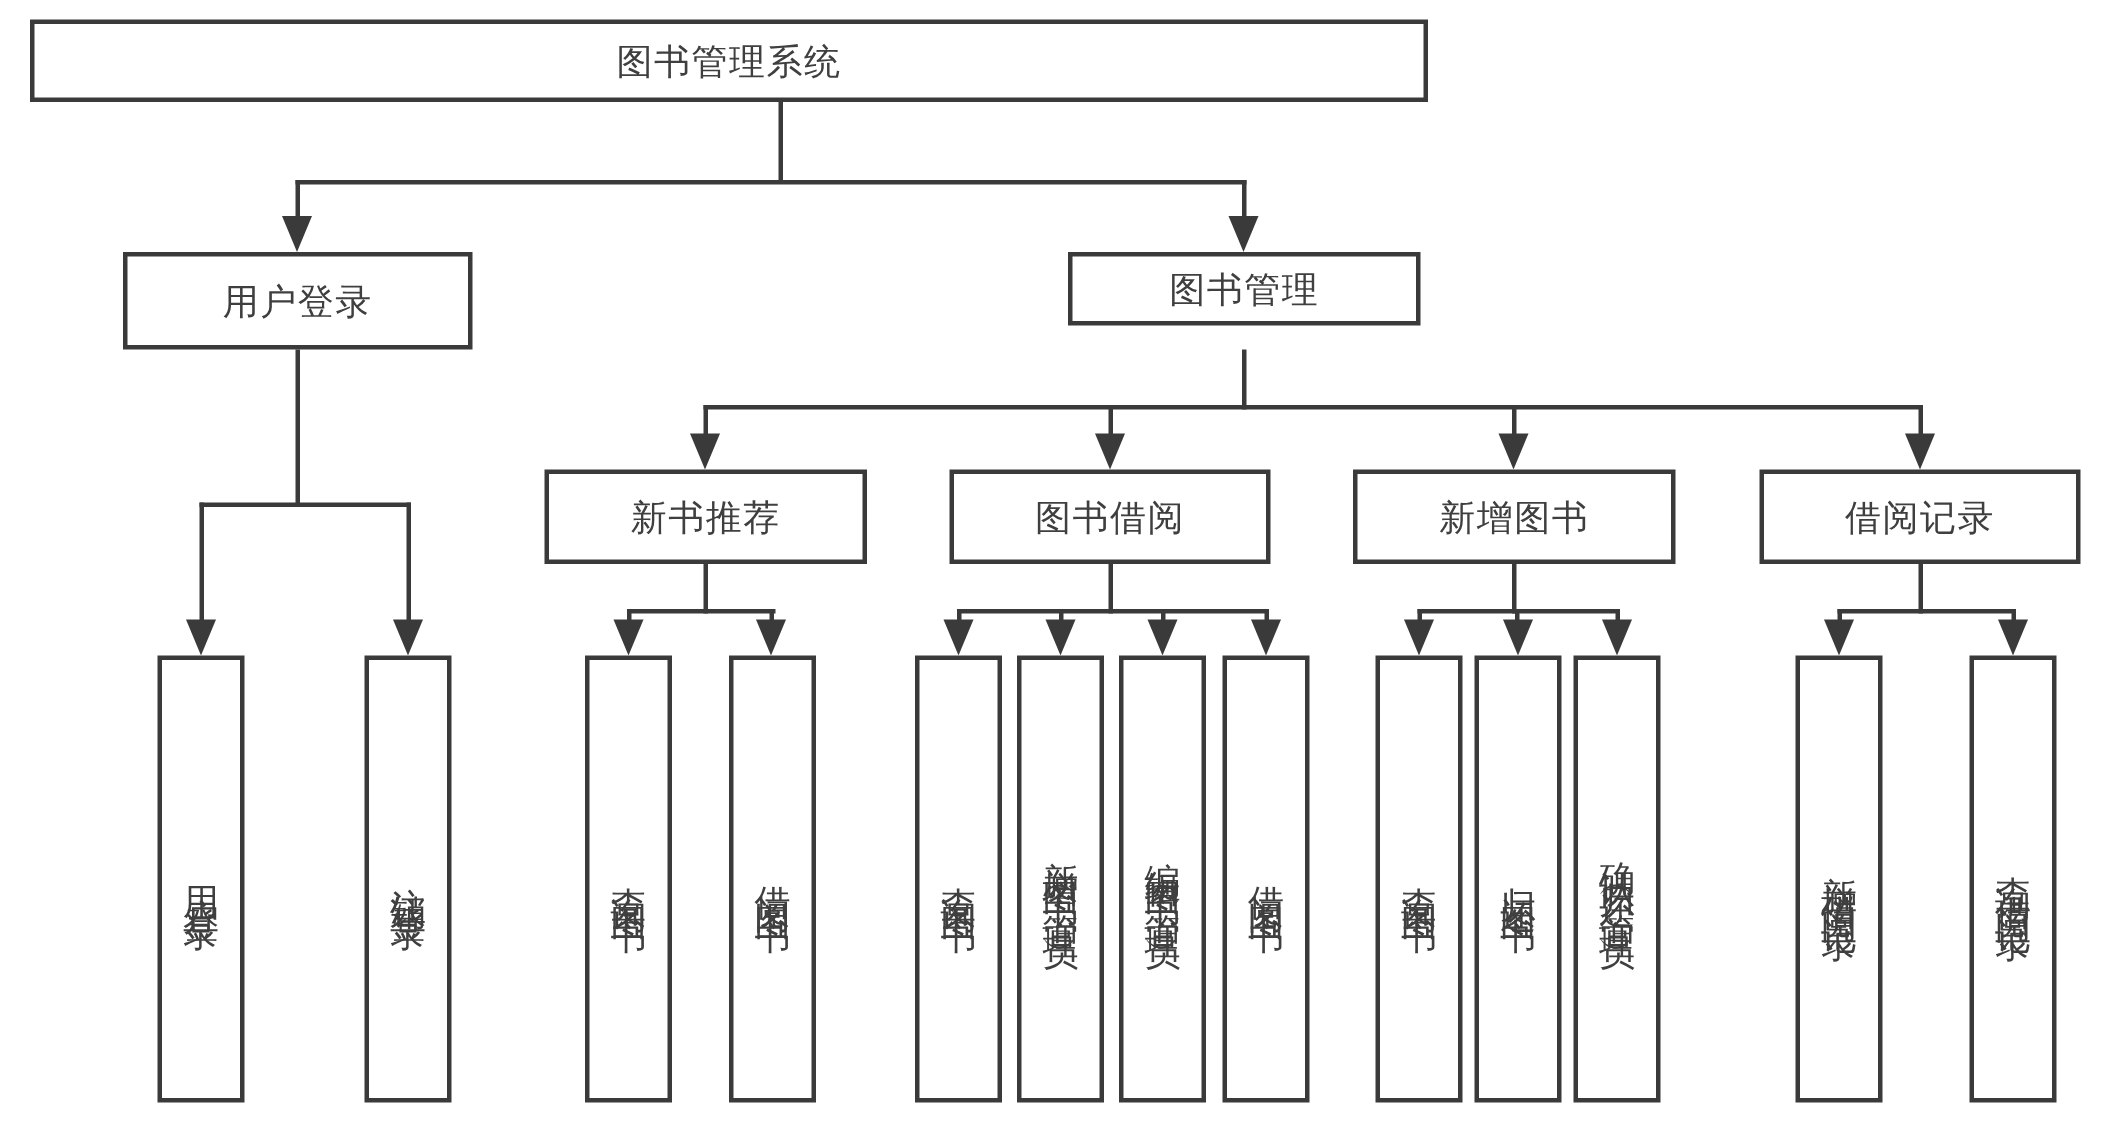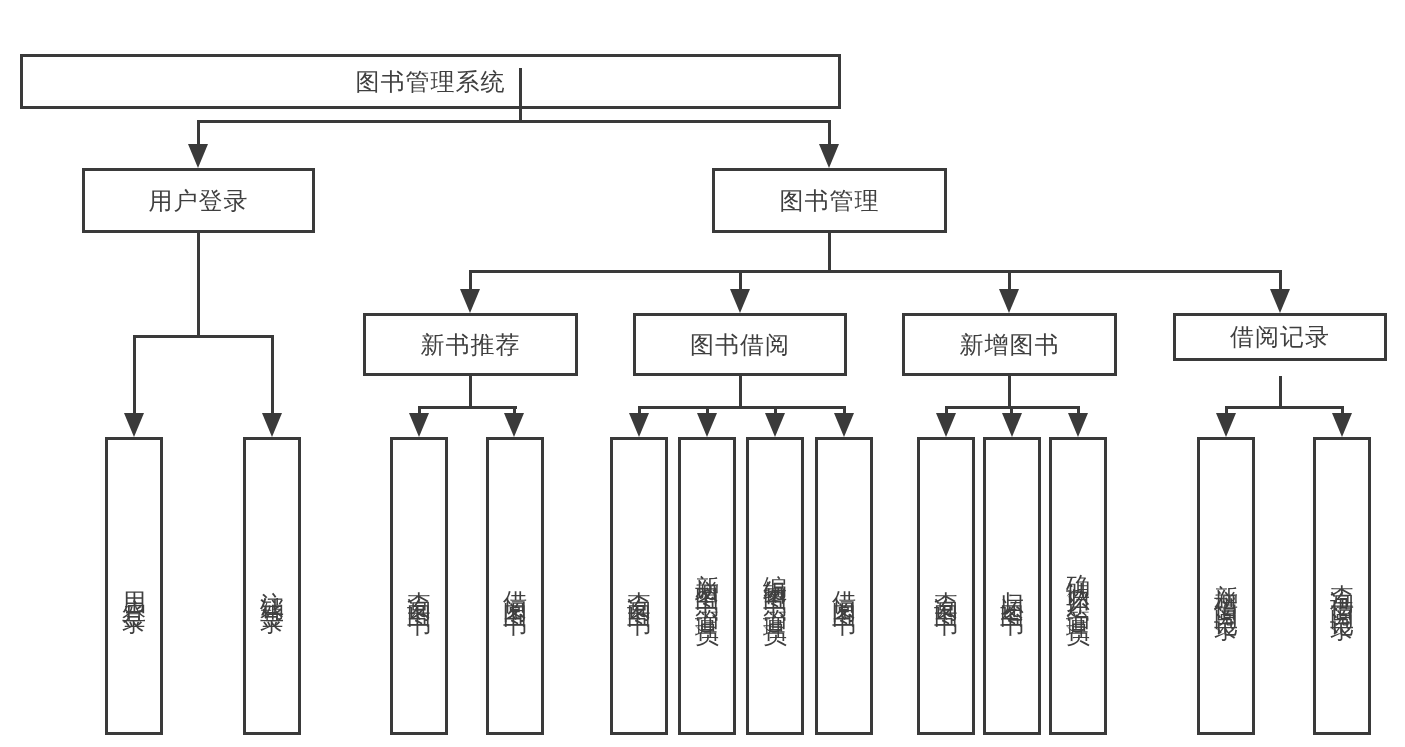--- a/index.html
+++ b/index.html
@@ -50,35 +50,35 @@
     color:rgba(164,164,164,0.9);
     letter-spacing:1px;
     white-space:nowrap;
   }
 </style>
 </head>
 <body>
 
 <div class="canvas">
 
-  <div class="box" style="left:20px;top:13px;width:821px;height:55px;margin-top:41px;">
+  <div class="box" style="left:20px;top:13px;width:932px;height:55px;">
     <span>图书管理系统</span>
   </div>
 
   <div class="vline" style="left:519px;top:68px;height:54px;"></div>
   <div class="hline" style="left:197px;top:120px;width:634px;"></div>
   <div class="vline" style="left:197px;top:120px;height:26px;"></div>
   <div class="vline" style="left:828px;top:120px;height:26px;"></div>
   <div class="arrow" style="left:188px;top:144px;"></div>
   <div class="arrow" style="left:819px;top:144px;"></div>
 
   <div class="box" style="left:82px;top:168px;width:233px;height:65px;">
     <span>用户登录</span>
   </div>
-  <div class="box" style="left:712px;top:168px;width:235px;height:65px;">
+  <div class="box" style="left:712px;top:168px;width:235px;height:49px;">
     <span>图书管理</span>
   </div>
 
   <div class="vline" style="left:197px;top:233px;height:104px;"></div>
   <div class="hline" style="left:133px;top:335px;width:141px;"></div>
   <div class="vline" style="left:133px;top:335px;height:80px;"></div>
   <div class="vline" style="left:271px;top:335px;height:80px;"></div>
   <div class="arrow" style="left:124px;top:413px;"></div>
   <div class="arrow" style="left:262px;top:413px;"></div>
 
@@ -95,21 +95,21 @@
 
   <div class="box" style="left:633px;top:313px;width:214px;height:63px;">
     <span>图书借阅</span>
   </div>
   <div class="box" style="left:363px;top:313px;width:215px;height:63px;">
     <span>新书推荐</span>
   </div>
   <div class="box" style="left:902px;top:313px;width:215px;height:63px;">
     <span>新增图书</span>
   </div>
-  <div class="box" style="left:1173px;top:313px;width:214px;height:48px;">
+  <div class="box" style="left:1173px;top:313px;width:214px;height:63px;">
     <span>借阅记录</span>
   </div>
 
   <div class="vline" style="left:469px;top:376px;height:33px;"></div>
   <div class="hline" style="left:418px;top:406px;width:99px;"></div>
   <div class="vline" style="left:418px;top:406px;height:9px;"></div>
   <div class="vline" style="left:513px;top:406px;height:9px;"></div>
   <div class="arrow" style="left:409px;top:413px;"></div>
   <div class="arrow" style="left:504px;top:413px;"></div>
 

